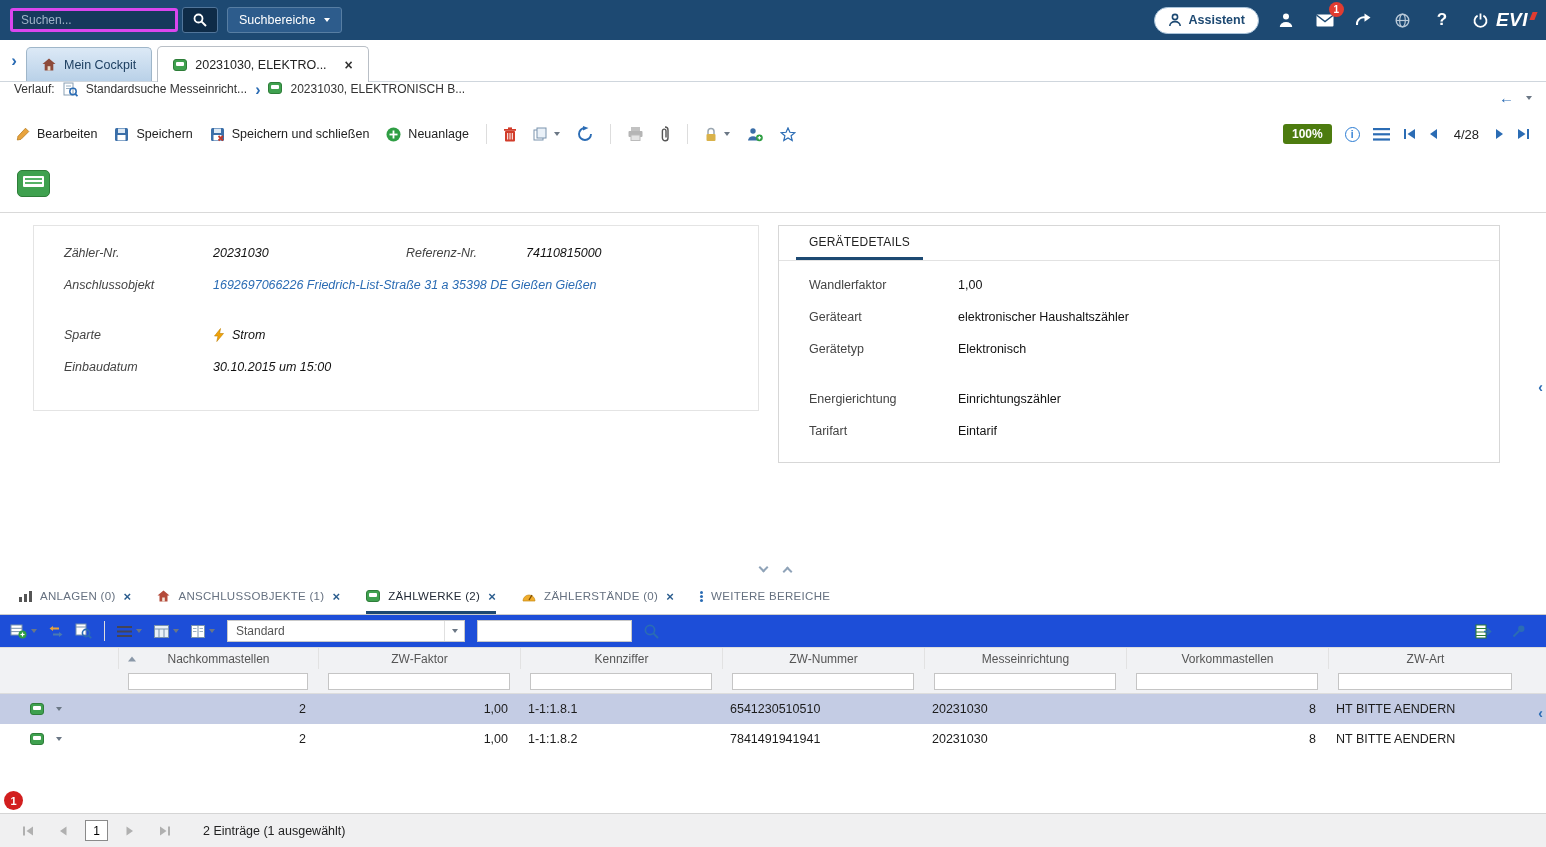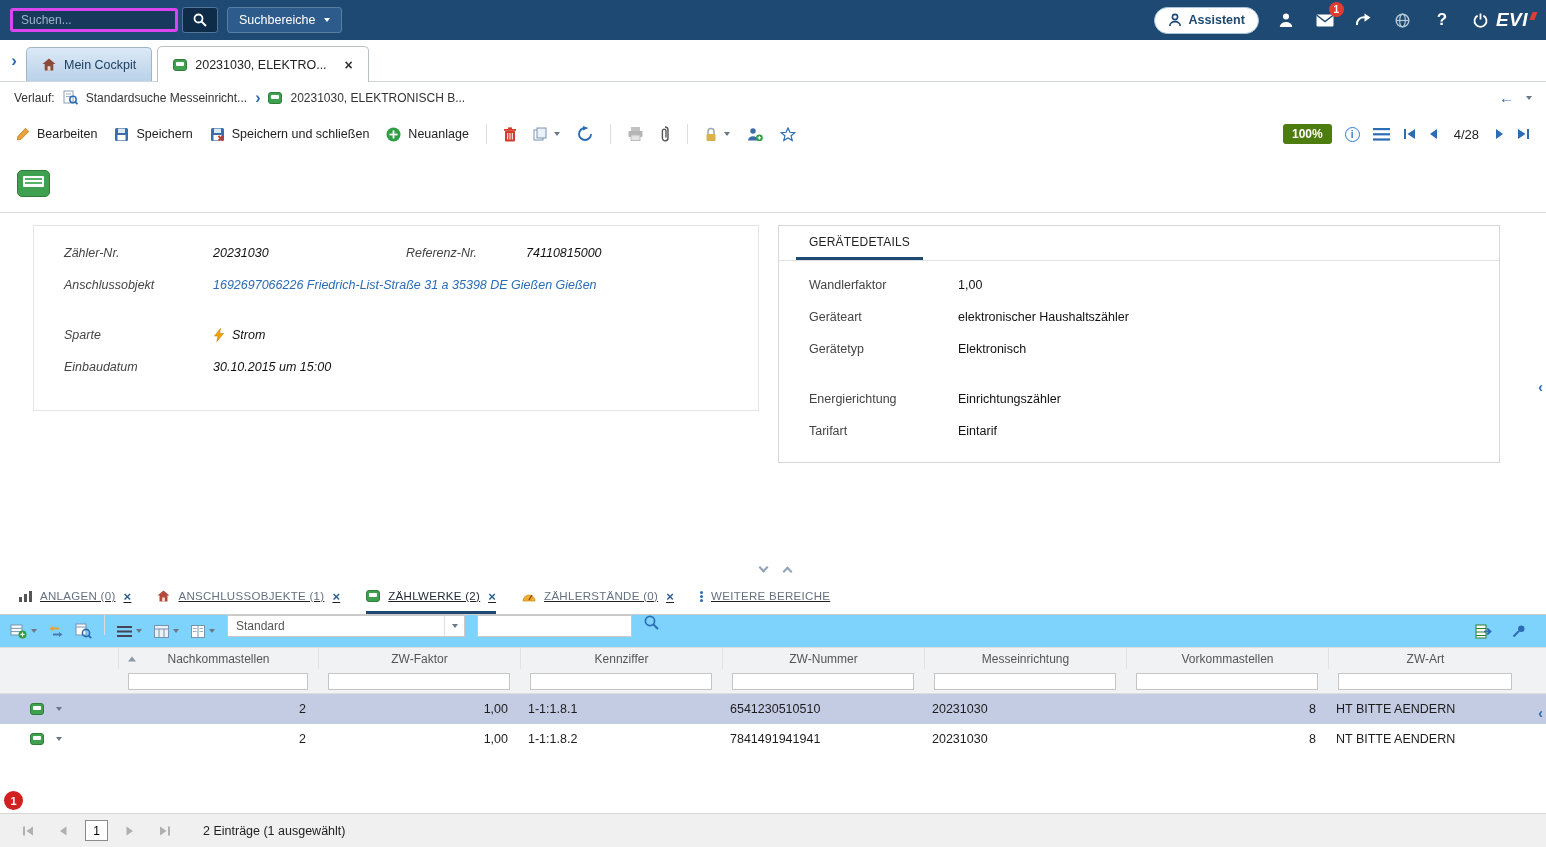--- a/index.html
+++ b/index.html
@@ -32,21 +32,21 @@
   
   .tabstrip { flex:0 0 42px; background:#fff; display:flex; align-items:flex-end; padding-left:2px; border-bottom:1px solid #cfd6dd; }
   .expand-handle { align-self:center; color:#2b6cb4; font-size:17px; font-weight:bold; width:24px; text-align:center; cursor:pointer; }
   .tab { height:34px; display:flex; align-items:center; gap:8px; padding:0 15px; border:1px solid #9fb6c9; border-bottom:none;
          border-radius:5px 5px 0 0; margin-right:5px; cursor:pointer; font-size:12.5px; }
   .tab.cockpit { background:linear-gradient(#dce9f6,#b9d1e8); color:#1d3f61; }
   .tab.active { background:#fff; border-color:#b9bfc6; margin-bottom:-1px; height:36px; color:#222; }
   .tab-close { color:#333; font-size:14px; font-weight:bold; margin-left:10px; cursor:pointer; }
 
   
-  .verlauf { flex:0 0 31px; display:flex; align-items:center; padding:0 14px; gap:8px; color:#333; }
+  .verlauf { flex:0 0 31px; display:flex; padding:0 14px; gap:8px; color:#333; }
   .crumb { cursor:pointer; }
   .crumb-sep { color:#2b6cb4; font-weight:bold; font-size:16px; line-height:1; }
   .verlauf-right { margin-left:auto; display:flex; gap:12px; align-items:center; color:#2b6cb4; font-weight:bold; }
   .back-arrow { font-size:15px; cursor:pointer; }
 
   
   .toolbar { flex:0 0 42px; display:flex; align-items:center; padding:0 16px; gap:17px; }
   .tb-btn { display:flex; align-items:center; gap:7px; font-size:12.5px; color:#222; cursor:pointer; white-space:nowrap; }
   .tb-sep { width:1px; height:20px; background:#ddd; }
   .cdn { width:0; height:0; border-left:3.5px solid transparent; border-right:3.5px solid transparent;
@@ -92,29 +92,29 @@
   .edge-handle { position:absolute; right:3px; color:#2b6cb4; font-size:14px; font-weight:bold; z-index:6; cursor:pointer; line-height:1; }
 
   
   .splitter { flex:0 0 18px; position:relative; }
   .split-handles { position:absolute; left:760px; top:4px; display:flex; gap:17px; }
   .chev { width:7px; height:7px; border-right:2px solid #8fa3b8; border-bottom:2px solid #8fa3b8; display:inline-block; cursor:pointer; }
   .chev.down { transform:rotate(45deg); }
   .chev.up { transform:rotate(-135deg); margin-top:4px; }
 
   
-  .btabs { flex:0 0 37px; display:flex; align-items:center; padding:0 19px; gap:26px; border-bottom:1px solid #ccc;text-decoration:underline; }
+  .btabs { flex:0 0 37px; display:flex; align-items:center; padding:0 19px; gap:26px; border-bottom:1px solid #ccc; }
   .btab { display:flex; align-items:center; gap:8px; color:#667180; font-size:11.5px; letter-spacing:.3px; height:100%; position:relative; cursor:pointer; }
   .btab.active { color:#1f2733; }
   .btab.active::after { content:""; position:absolute; left:0; right:0; bottom:0; height:3px; background:#1d4972; }
   .btab-close { color:#2b5d8e; font-weight:bold; font-size:13px; cursor:pointer; }
   .dots3 { width:3px; height:3px; border-radius:50%; background:#2b6cb4; box-shadow:0 4px 0 #2b6cb4, 0 8px 0 #2b6cb4; margin-top:-8px; }
 
   
-  .gtoolbar { flex:0 0 32px; display:flex; gap:12px; padding:0 10px; background:#7dd3fc; }
+  .gtoolbar { flex:0 0 32px; display:flex; align-items:center; gap:12px; padding:0 10px; background:#1d4ed8; }
   .gt-group { display:flex; align-items:center; gap:4px; cursor:pointer; }
   .view-select { width:238px; height:22px; border:1px solid #c9c9c9; display:flex; align-items:center; justify-content:space-between;
                  padding-left:8px; color:#555; background:#fff; cursor:pointer; }
   .vs-caret { width:20px; height:20px; border-left:1px solid #e0e0e0; display:flex; align-items:center; justify-content:center; }
   .gt-input { width:155px; height:22px; border:1px solid #c9c9c9; background:#fff; outline:none; padding:0 6px; }
   .gtoolbar-right { margin-left:auto; display:flex; gap:20px; align-items:center; padding-right:10px; }
 
   
   .g-head, .g-filter, .g-row { display:grid; grid-template-columns:118px 200px 202px 202px 202px 202px 202px 1fr; align-items:center; }
   .g-head { flex:0 0 22px; background:#f1f2f4; border-top:1px solid #ddd; color:#555; }

